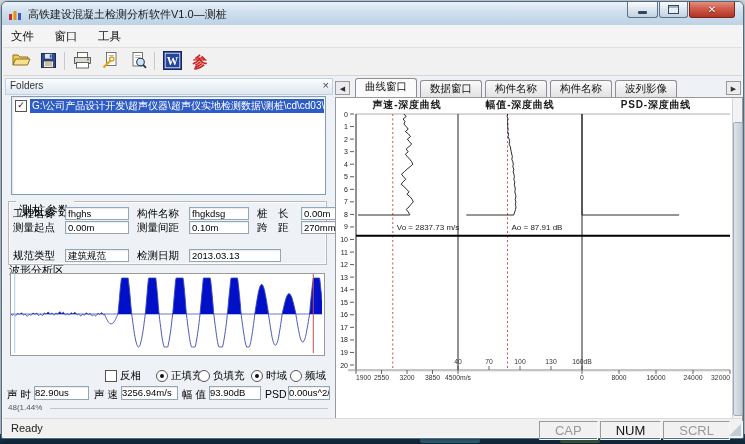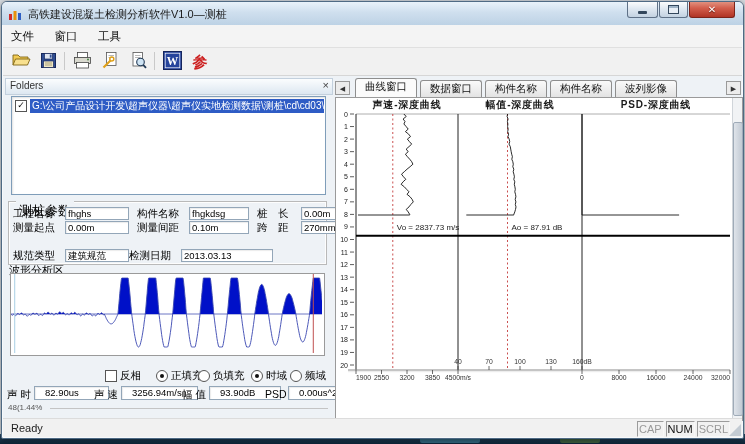--- a/index.html
+++ b/index.html
@@ -52,40 +52,40 @@
   
   #wave-title{position:absolute;left:7px;top:261px;font-size:11px;color:#000;}
   #wave-box{position:absolute;left:8px;top:271px;width:313px;height:81px;background:#fff;border:1px solid #9a9a9a;}
   
   .ctrl{position:absolute;font-size:10.5px;color:#000;display:flex;align-items:center;height:12px;top:368px;}
   .rd{width:10px;height:10px;border:1px solid #555;border-radius:50%;background:#fff;display:inline-block;flex:none;margin-right:3px;position:relative;}
   .rd.on::after{content:"";position:absolute;left:2.5px;top:2.5px;width:4px;height:4px;border-radius:50%;background:#111;}
   .cb2{width:10px;height:10px;border:1px solid #555;background:#fff;display:inline-block;flex:none;margin-right:3px;}
   .readout-label{position:absolute;top:386px;font-size:10.5px;color:#000;}
   .readout-field{position:absolute;top:384px;height:12px;background:#fff;border:1px solid #93a6b8;
-    box-shadow:inset 1px 1px 1px rgba(0,0,0,.08);font-size:9.5px;line-height:12px;padding:0 10px;white-space:nowrap;overflow:hidden;}
+    box-shadow:inset 1px 1px 1px rgba(0,0,0,.08);font-size:9.5px;line-height:12px;padding:0 0;white-space:nowrap;overflow:hidden;}
   #footnote{position:absolute;left:6px;top:401px;font-size:8px;color:#555;}
   #footline{position:absolute;left:48px;top:406px;width:278px;height:1px;background:#c4c4c4;}
   
   #tabstrip{position:absolute;left:333px;top:77px;width:406px;height:18px;}
   .arrowbtn{position:absolute;top:2px;width:15px;height:14px;background:#ececec;border:1px solid #9a9a9a;
     font-size:7px;color:#333;text-align:center;line-height:13px;padding:0;}
   .tabs{position:absolute;left:20px;top:0;height:18px;display:flex;align-items:flex-end;}
   .tab{height:15px;border:1px solid #8e8e8e;border-bottom:none;border-radius:3px 3px 0 0;
     background:linear-gradient(#fafafa,#e3e3e3);font-size:10.5px;color:#111;padding:1px 9px 0 9px;margin-right:3px;white-space:nowrap;}
   .tab.active{height:17px;background:#fbfbfb;box-shadow:0 1px 0 #fbfbfb;}
   #tab-content{position:absolute;left:333px;top:95px;width:406px;height:322px;background:#fff;border:1px solid #9a9a9a;}
   #charts-svg{position:absolute;left:0;top:1px;}
   #vscroll{position:absolute;right:0px;top:0px;width:9px;height:320px;background:#f1f3f5;border-left:1px solid #d0d5da;}
   #vthumb{position:absolute;left:0px;top:24px;width:8px;height:292px;background:linear-gradient(90deg,#dfe4ea,#c2cad4);border:1px solid #9fabb8;border-radius:2px;}
   
   #statusbar{position:absolute;left:1px;right:1px;bottom:1px;height:18px;background:#f1f1f1;border-top:1px solid #dcdcdc;border-radius:0 0 2px 2px;}
   #status-text{position:absolute;left:8px;top:3px;font-size:11px;color:#222;}
   .indics{position:absolute;right:12px;top:2px;display:flex;gap:2px;}
-  .ind{border:1px solid;border-color:#9b9b9b #f7f7f7 #f7f7f7 #9b9b9b;font-size:11px;padding:1px 1px;color:#999;}
+  .ind{border:1px solid;border-color:#9b9b9b #f7f7f7 #f7f7f7 #9b9b9b;font-size:13px;padding:1px 15px;color:#999;}
   .ind.on{color:#111;}
   #grip{position:absolute;right:1px;bottom:1px;width:0;height:0;border-left:12px solid transparent;border-bottom:12px solid #c3cbd3;}
 </style>
 </head>
 <body>
 
 <div id="desktop-strip">
   <div class="blob" style="left:420px;width:60px;background:#3c7a93;"></div>
   <div class="blob" style="left:560px;width:40px;background:#4b6d3a;"></div>
 </div>
@@ -202,21 +202,21 @@
       <span class="plabel" style="width:52px">测量起点</span>
       <span class="pfield" style="width:58px">0.00m</span>
       <span class="plabel" style="width:52px;margin-left:8px">测量间距</span>
       <span class="pfield" style="width:54px">0.10m</span>
       <span class="plabel" style="width:44px;margin-left:8px">跨　距</span>
       <span class="pfield" style="width:44px">270mm</span>
     </div>
     <div class="prow" style="top:47px">
       <span class="plabel" style="width:52px">规范类型</span>
       <span class="pfield" style="width:58px">建筑规范</span>
-      <span class="plabel" style="width:52px;">检测日期</span>
+      <span class="plabel" style="width:52px;margin-left:8px">检测日期</span>
       <span class="pfield" style="width:86px">2013.03.13</span>
     </div>
   </div>
 
   <span id="wave-title">波形分析区</span>
   <div id="wave-box">
     <svg id="wave-svg" width="311" height="79">
         <line x1="0" y1="40" x2="311" y2="40" stroke="#4753b5" stroke-width="0.8"></line>
         <path d="M0,40L0.0,40.0L0.5,40.0L1.0,40.0L1.5,40.0L1.9,40.0L2.4,40.0L2.9,40.0L3.4,40.0L3.9,40.0L4.4,40.0L4.9,40.0L5.3,40.0L5.8,40.0L6.3,39.8L6.8,39.5L7.3,39.7L7.8,40.0L8.3,40.0L8.7,40.0L9.2,40.0L9.7,39.4L10.2,38.9L10.7,38.9L11.2,39.4L11.7,40.0L12.1,40.0L12.6,40.0L13.1,40.0L13.6,40.0L14.1,40.0L14.6,40.0L15.1,40.0L15.6,40.0L16.0,40.0L16.5,40.0L17.0,40.0L17.5,40.0L18.0,40.0L18.5,40.0L19.0,40.0L19.4,40.0L19.9,40.0L20.4,40.0L20.9,40.0L21.4,39.5L21.9,39.0L22.4,39.0L22.8,39.5L23.3,40.0L23.8,40.0L24.3,40.0L24.8,39.8L25.3,39.3L25.8,39.2L26.2,39.6L26.7,40.0L27.2,40.0L27.7,40.0L28.2,40.0L28.7,40.0L29.2,40.0L29.6,40.0L30.1,40.0L30.6,40.0L31.1,40.0L31.6,40.0L32.1,40.0L32.6,40.0L33.0,39.4L33.5,39.0L34.0,39.2L34.5,39.6L35.0,39.9L35.5,39.8L36.0,39.3L36.4,38.6L36.9,38.2L37.4,38.2L37.9,38.7L38.4,39.4L38.9,40.0L39.4,40.0L39.8,39.9L40.3,39.5L40.8,39.2L41.3,39.4L41.8,40.0L42.3,40.0L42.8,40.0L43.2,40.0L43.7,40.0L44.2,39.8L44.7,39.3L45.2,39.3L45.7,39.6L46.2,40.0L46.6,40.0L47.1,39.8L47.6,39.0L48.1,38.3L48.6,37.8L49.1,37.9L49.6,38.4L50.1,39.0L50.5,39.4L51.0,39.3L51.5,38.8L52.0,38.4L52.5,38.4L53.0,38.8L53.5,39.6L53.9,40.0L54.4,40.0L54.9,40.0L55.4,40.0L55.9,39.8L56.4,39.7L56.9,40.0L57.3,40.0L57.8,40.0L58.3,40.0L58.8,40.0L59.3,39.7L59.8,39.0L60.3,38.7L60.7,38.9L61.2,39.4L61.7,39.8L62.2,39.8L62.7,39.3L63.2,38.7L63.7,38.3L64.1,38.4L64.6,39.0L65.1,39.8L65.6,40.0L66.1,40.0L66.6,40.0L67.1,40.0L67.5,39.9L68.0,40.0L68.5,40.0L69.0,40.0L69.5,40.0L70.0,40.0L70.5,40.0L70.9,40.0L71.4,40.0L71.9,40.0L72.4,40.0L72.9,40.0L73.4,40.0L73.9,40.0L74.3,40.0L74.8,39.3L75.3,38.9L75.8,39.0L76.3,39.6L76.8,40.0L77.3,40.0L77.8,40.0L78.2,40.0L78.7,39.6L79.2,39.6L79.7,40.0L80.2,40.0L80.7,40.0L81.2,40.0L81.6,40.0L82.1,40.0L82.6,40.0L83.1,40.0L83.6,40.0L84.1,40.0L84.6,40.0L85.0,40.0L85.5,40.0L86.0,40.0L86.5,39.7L87.0,39.4L87.5,39.6L88.0,40.0L88.4,40.0L88.9,40.0L89.4,39.9L89.9,39.2L90.4,38.8L90.9,38.9L91.4,39.4L91.8,40.0L92.3,40.0L92.8,40.0L93.3,40.0L93.8,40.0L94.3,40.0L94.8,40.0L95.2,40.0L95.7,40.0L96.2,40.0L96.7,40.0L97.2,40.0L97.7,40.0L98.2,40.0L98.6,40.0L99.1,40.0L99.6,40.0L100.1,40.0L100.6,40.0L101.1,40.0L101.6,40.0L102.0,40.0L102.5,40.0L103.0,40.0L103.5,40.0L104.0,40.0L104.5,40.0L105.0,40.0L105.4,40.0L105.9,40.0L106.4,40.0L106.9,40.0L107.4,35.3L107.9,29.8L108.4,24.4L108.8,19.3L109.3,14.3L109.8,9.7L110.3,5.5L110.8,4.0L111.3,4.0L111.8,4.0L112.3,4.0L112.7,4.0L113.2,4.0L113.7,4.0L114.2,4.0L114.7,4.0L115.2,4.0L115.7,4.0L116.1,4.0L116.6,4.0L117.1,4.0L117.6,7.6L118.1,12.1L118.6,16.8L119.1,21.9L119.5,27.2L120.0,32.7L120.5,38.2L121.0,40.0L121.5,40.0L122.0,40.0L122.5,40.0L122.9,40.0L123.4,40.0L123.9,40.0L124.4,40.0L124.9,40.0L125.4,40.0L125.9,40.0L126.3,40.0L126.8,40.0L127.3,40.0L127.8,40.0L128.3,40.0L128.8,40.0L129.3,40.0L129.7,40.0L130.2,40.0L130.7,40.0L131.2,40.0L131.7,40.0L132.2,40.0L132.7,40.0L133.1,40.0L133.6,40.0L134.1,40.0L134.6,36.9L135.1,30.9L135.6,25.1L136.1,19.5L136.5,14.1L137.0,9.0L137.5,4.3L138.0,4.0L138.5,4.0L139.0,4.0L139.5,4.0L140.0,4.0L140.4,4.0L140.9,4.0L141.4,4.0L141.9,4.0L142.4,4.0L142.9,4.0L143.4,4.0L143.8,4.0L144.3,4.0L144.8,4.0L145.3,8.4L145.8,13.5L146.3,18.8L146.8,24.4L147.2,30.2L147.7,36.2L148.2,40.0L148.7,40.0L149.2,40.0L149.7,40.0L150.2,40.0L150.6,40.0L151.1,40.0L151.6,40.0L152.1,40.0L152.6,40.0L153.1,40.0L153.6,40.0L154.0,40.0L154.5,40.0L155.0,40.0L155.5,40.0L156.0,40.0L156.5,40.0L157.0,40.0L157.4,40.0L157.9,40.0L158.4,40.0L158.9,40.0L159.4,40.0L159.9,40.0L160.4,40.0L160.8,40.0L161.3,40.0L161.8,38.8L162.3,32.8L162.8,27.0L163.3,21.3L163.8,15.8L164.2,10.6L164.7,5.8L165.2,4.0L165.7,4.0L166.2,4.0L166.7,4.0L167.2,4.0L167.6,4.0L168.1,4.0L168.6,4.0L169.1,4.0L169.6,4.0L170.1,4.0L170.6,4.0L171.1,4.0L171.5,4.0L172.0,4.0L172.5,6.9L173.0,11.8L173.5,17.1L174.0,22.6L174.5,28.4L174.9,34.3L175.4,40.0L175.9,40.0L176.4,40.0L176.9,40.0L177.4,40.0L177.9,40.0L178.3,40.0L178.8,40.0L179.3,40.0L179.8,40.0L180.3,40.0L180.8,40.0L181.3,40.0L181.7,40.0L182.2,40.0L182.7,40.0L183.2,40.0L183.7,40.0L184.2,40.0L184.7,40.0L185.1,40.0L185.6,40.0L186.1,40.0L186.6,40.0L187.1,40.0L187.6,40.0L188.1,40.0L188.5,40.0L189.0,40.0L189.5,34.9L190.0,29.2L190.5,23.6L191.0,18.3L191.5,13.2L191.9,8.4L192.4,4.0L192.9,4.0L193.4,4.0L193.9,4.0L194.4,4.0L194.9,4.0L195.3,4.0L195.8,4.0L196.3,4.0L196.8,4.0L197.3,4.0L197.8,4.0L198.3,4.0L198.7,4.0L199.2,4.0L199.7,6.6L200.2,11.2L200.7,16.2L201.2,21.5L201.7,27.0L202.2,32.6L202.6,38.4L203.1,40.0L203.6,40.0L204.1,40.0L204.6,40.0L205.1,40.0L205.6,40.0L206.0,40.0L206.5,40.0L207.0,40.0L207.5,40.0L208.0,40.0L208.5,40.0L209.0,40.0L209.4,40.0L209.9,40.0L210.4,40.0L210.9,40.0L211.4,40.0L211.9,40.0L212.4,40.0L212.8,40.0L213.3,40.0L213.8,40.0L214.3,40.0L214.8,40.0L215.3,40.0L215.8,40.0L216.2,40.0L216.7,36.9L217.2,31.4L217.7,25.9L218.2,20.7L218.7,15.7L219.2,11.0L219.6,6.6L220.1,4.0L220.6,4.0L221.1,4.0L221.6,4.0L222.1,4.0L222.6,4.0L223.0,4.0L223.5,4.0L224.0,4.0L224.5,4.0L225.0,4.0L225.5,4.0L226.0,4.0L226.4,4.0L226.9,6.5L227.4,10.8L227.9,15.5L228.4,20.5L228.9,25.7L229.4,31.1L229.8,36.7L230.3,40.0L230.8,40.0L231.3,40.0L231.8,40.0L232.3,40.0L232.8,40.0L233.3,40.0L233.7,40.0L234.2,40.0L234.7,40.0L235.2,40.0L235.7,40.0L236.2,40.0L236.7,40.0L237.1,40.0L237.6,40.0L238.1,40.0L238.6,40.0L239.1,40.0L239.6,40.0L240.1,40.0L240.5,40.0L241.0,40.0L241.5,40.0L242.0,40.0L242.5,40.0L243.0,40.0L243.5,40.0L243.9,39.2L244.4,35.9L244.9,32.7L245.4,29.5L245.9,26.5L246.4,23.7L246.9,21.0L247.3,18.6L247.8,16.5L248.3,14.6L248.8,13.1L249.3,11.9L249.8,11.0L250.3,10.5L250.7,10.4L251.2,10.6L251.7,11.3L252.2,12.2L252.7,13.5L253.2,15.2L253.7,17.1L254.1,19.4L254.6,21.8L255.1,24.6L255.6,27.5L256.1,30.5L256.6,33.7L257.1,37.0L257.5,40.0L258.0,40.0L258.5,40.0L259.0,40.0L259.5,40.0L260.0,40.0L260.5,40.0L260.9,40.0L261.4,40.0L261.9,40.0L262.4,40.0L262.9,40.0L263.4,40.0L263.9,40.0L264.3,40.0L264.8,40.0L265.3,40.0L265.8,40.0L266.3,40.0L266.8,40.0L267.3,40.0L267.8,40.0L268.2,40.0L268.7,40.0L269.2,40.0L269.7,40.0L270.2,40.0L270.7,40.0L271.2,40.0L271.6,37.9L272.1,35.7L272.6,33.5L273.1,31.4L273.6,29.4L274.1,27.5L274.6,25.8L275.0,24.3L275.5,22.9L276.0,21.8L276.5,20.9L277.0,20.2L277.5,19.8L278.0,19.7L278.4,19.7L278.9,20.1L279.4,20.7L279.9,21.5L280.4,22.5L280.9,23.8L281.4,25.3L281.8,27.0L282.3,28.8L282.8,30.7L283.3,32.8L283.8,35.0L284.3,37.2L284.8,39.5L285.2,40.0L285.7,40.0L286.2,40.0L286.7,40.0L287.2,40.0L287.7,40.0L288.2,40.0L288.6,40.0L289.1,40.0L289.6,40.0L290.1,40.0L290.6,40.0L291.1,40.0L291.6,40.0L292.0,40.0L292.5,40.0L293.0,40.0L293.5,40.0L294.0,40.0L294.5,40.0L295.0,40.0L295.4,40.0L295.9,40.0L296.4,40.0L296.9,40.0L297.4,40.0L297.9,40.0L298.4,40.0L298.9,36.8L299.3,31.5L299.8,26.2L300.3,21.2L300.8,16.4L301.3,11.9L301.8,7.7L302.3,4.0L302.7,4.0L303.2,4.0L303.7,4.0L304.2,4.0L304.7,4.0L305.2,4.0L305.7,4.0L306.1,4.0L306.6,4.0L307.1,4.0L307.6,4.0L308.1,4.0L308.6,4.1L309.1,7.9L309.5,12.0L310.0,16.6L310.5,21.4L311.0,26.4L311,40Z" fill="#0010c8" stroke="none"></path>
         <polyline points="0.0,40.0 0.5,40.8 1.0,41.3 1.5,41.2 1.9,40.8 2.4,40.4 2.9,40.3 3.4,40.6 3.9,41.2 4.4,41.7 4.9,41.7 5.3,41.3 5.8,40.5 6.3,39.8 6.8,39.5 7.3,39.7 7.8,40.1 8.3,40.5 8.7,40.5 9.2,40.0 9.7,39.4 10.2,38.9 10.7,38.9 11.2,39.4 11.7,40.2 12.1,40.8 12.6,41.0 13.1,40.8 13.6,40.4 14.1,40.2 14.6,40.4 15.1,41.0 15.6,41.8 16.0,42.2 16.5,42.2 17.0,41.7 17.5,41.0 18.0,40.5 18.5,40.5 19.0,40.8 19.4,41.2 19.9,41.3 20.4,41.0 20.9,40.3 21.4,39.5 21.9,39.0 22.4,39.0 22.8,39.5 23.3,40.1 23.8,40.4 24.3,40.2 24.8,39.8 25.3,39.3 25.8,39.2 26.2,39.6 26.7,40.4 27.2,41.2 27.7,41.5 28.2,41.4 28.7,40.9 29.2,40.4 29.6,40.3 30.1,40.5 30.6,41.1 31.1,41.5 31.6,41.5 32.1,40.9 32.6,40.1 33.0,39.4 33.5,39.0 34.0,39.2 34.5,39.6 35.0,39.9 35.5,39.8 36.0,39.3 36.4,38.6 36.9,38.2 37.4,38.2 37.9,38.7 38.4,39.4 38.9,40.0 39.4,40.2 39.8,39.9 40.3,39.5 40.8,39.2 41.3,39.4 41.8,40.0 42.3,40.7 42.8,41.1 43.2,41.1 43.7,40.5 44.2,39.8 44.7,39.3 45.2,39.3 45.7,39.6 46.2,40.0 46.6,40.1 47.1,39.8 47.6,39.0 48.1,38.3 48.6,37.8 49.1,37.9 49.6,38.4 50.1,39.0 50.5,39.4 51.0,39.3 51.5,38.8 52.0,38.4 52.5,38.4 53.0,38.8 53.5,39.6 53.9,40.4 54.4,40.8 54.9,40.7 55.4,40.2 55.9,39.8 56.4,39.7 56.9,40.0 57.3,40.5 57.8,41.0 58.3,41.0 58.8,40.5 59.3,39.7 59.8,39.0 60.3,38.7 60.7,38.9 61.2,39.4 61.7,39.8 62.2,39.8 62.7,39.3 63.2,38.7 63.7,38.3 64.1,38.4 64.6,39.0 65.1,39.8 65.6,40.5 66.1,40.7 66.6,40.5 67.1,40.1 67.5,39.9 68.0,40.1 68.5,40.7 69.0,41.5 69.5,41.9 70.0,41.9 70.5,41.3 70.9,40.6 71.4,40.2 71.9,40.2 72.4,40.5 72.9,40.9 73.4,41.1 73.9,40.7 74.3,40.0 74.8,39.3 75.3,38.9 75.8,39.0 76.3,39.6 76.8,40.2 77.3,40.5 77.8,40.4 78.2,40.0 78.7,39.6 79.2,39.6 79.7,40.1 80.2,40.9 80.7,41.6 81.2,42.0 81.6,41.8 82.1,41.3 82.6,40.8 83.1,40.7 83.6,41.0 84.1,41.5 84.6,41.9 85.0,41.8 85.5,41.3 86.0,40.5 86.5,39.7 87.0,39.4 87.5,39.6 88.0,40.1 88.4,40.4 88.9,40.3 89.4,39.9 89.9,39.2 90.4,38.8 90.9,38.9 91.4,39.4 91.8,40.2 92.3,40.8 92.8,40.9 93.3,40.0 93.8,41.1 94.3,42.2 94.8,43.3 95.2,44.3 95.7,45.2 96.2,46.1 96.7,47.0 97.2,47.7 97.7,48.4 98.2,48.9 98.6,49.3 99.1,49.6 99.6,49.8 100.1,49.9 100.6,49.8 101.1,49.7 101.6,49.4 102.0,49.0 102.5,48.4 103.0,47.8 103.5,47.1 104.0,46.3 104.5,45.4 105.0,44.4 105.4,43.4 105.9,42.4 106.4,41.3 106.9,40.2 107.4,35.3 107.9,29.8 108.4,24.4 108.8,19.3 109.3,14.3 109.8,9.7 110.3,5.5 110.8,4.0 111.3,4.0 111.8,4.0 112.3,4.0 112.7,4.0 113.2,4.0 113.7,4.0 114.2,4.0 114.7,4.0 115.2,4.0 115.7,4.0 116.1,4.0 116.6,4.0 117.1,4.0 117.6,7.6 118.1,12.1 118.6,16.8 119.1,21.9 119.5,27.2 120.0,32.7 120.5,38.2 121.0,42.5 121.5,46.1 122.0,49.7 122.5,53.2 122.9,56.5 123.4,59.5 123.9,62.4 124.4,64.9 124.9,67.2 125.4,69.1 125.9,70.7 126.3,71.8 126.8,72.6 127.3,73.0 127.8,72.9 128.3,72.5 128.8,71.6 129.3,70.4 129.7,68.7 130.2,66.8 130.7,64.5 131.2,61.8 131.7,58.9 132.2,55.8 132.7,52.5 133.1,49.0 133.6,45.4 134.1,41.8 134.6,36.9 135.1,30.9 135.6,25.1 136.1,19.5 136.5,14.1 137.0,9.0 137.5,4.3 138.0,4.0 138.5,4.0 139.0,4.0 139.5,4.0 140.0,4.0 140.4,4.0 140.9,4.0 141.4,4.0 141.9,4.0 142.4,4.0 142.9,4.0 143.4,4.0 143.8,4.0 144.3,4.0 144.8,4.0 145.3,8.4 145.8,13.5 146.3,18.8 146.8,24.4 147.2,30.2 147.7,36.2 148.2,41.5 148.7,45.5 149.2,49.4 149.7,53.3 150.2,57.0 150.6,60.4 151.1,63.6 151.6,66.6 152.1,69.2 152.6,71.4 153.1,73.0 153.6,73.0 154.0,73.0 154.5,73.0 155.0,73.0 155.5,73.0 156.0,73.0 156.5,73.0 157.0,72.2 157.4,70.2 157.9,67.7 158.4,65.0 158.9,61.9 159.4,58.5 159.9,54.9 160.4,51.2 160.8,47.2 161.3,43.2 161.8,38.8 162.3,32.8 162.8,27.0 163.3,21.3 163.8,15.8 164.2,10.6 164.7,5.8 165.2,4.0 165.7,4.0 166.2,4.0 166.7,4.0 167.2,4.0 167.6,4.0 168.1,4.0 168.6,4.0 169.1,4.0 169.6,4.0 170.1,4.0 170.6,4.0 171.1,4.0 171.5,4.0 172.0,4.0 172.5,6.9 173.0,11.8 173.5,17.1 174.0,22.6 174.5,28.4 174.9,34.3 175.4,40.2 175.9,44.2 176.4,48.2 176.9,52.1 177.4,55.8 177.9,59.4 178.3,62.7 178.8,65.7 179.3,68.4 179.8,70.7 180.3,72.7 180.8,73.0 181.3,73.0 181.7,73.0 182.2,73.0 182.7,73.0 183.2,73.0 183.7,73.0 184.2,72.8 184.7,70.9 185.1,68.6 185.6,65.9 186.1,62.9 186.6,59.6 187.1,56.1 187.6,52.4 188.1,48.5 188.5,44.5 189.0,40.5 189.5,34.9 190.0,29.2 190.5,23.6 191.0,18.3 191.5,13.2 191.9,8.4 192.4,4.0 192.9,4.0 193.4,4.0 193.9,4.0 194.4,4.0 194.9,4.0 195.3,4.0 195.8,4.0 196.3,4.0 196.8,4.0 197.3,4.0 197.8,4.0 198.3,4.0 198.7,4.0 199.2,4.0 199.7,6.6 200.2,11.2 200.7,16.2 201.2,21.5 201.7,27.0 202.2,32.6 202.6,38.4 203.1,42.9 203.6,46.9 204.1,50.8 204.6,54.6 205.1,58.2 205.6,61.6 206.0,64.7 206.5,67.5 207.0,70.0 207.5,72.1 208.0,73.0 208.5,73.0 209.0,73.0 209.4,73.0 209.9,73.0 210.4,73.0 210.9,73.0 211.4,73.0 211.9,71.5 212.4,69.3 212.8,66.8 213.3,63.9 213.8,60.7 214.3,57.3 214.8,53.6 215.3,49.8 215.8,45.8 216.2,41.8 216.7,36.9 217.2,31.4 217.7,25.9 218.2,20.7 218.7,15.7 219.2,11.0 219.6,6.6 220.1,4.0 220.6,4.0 221.1,4.0 221.6,4.0 222.1,4.0 222.6,4.0 223.0,4.0 223.5,4.0 224.0,4.0 224.5,4.0 225.0,4.0 225.5,4.0 226.0,4.0 226.4,4.0 226.9,6.5 227.4,10.8 227.9,15.5 228.4,20.5 228.9,25.7 229.4,31.1 229.8,36.7 230.3,41.5 230.8,45.4 231.3,49.2 231.8,52.8 232.3,56.3 232.8,59.6 233.3,62.7 233.7,65.5 234.2,67.9 234.7,70.0 235.2,71.8 235.7,73.0 236.2,73.0 236.7,73.0 237.1,73.0 237.6,73.0 238.1,73.0 238.6,72.3 239.1,70.7 239.6,68.7 240.1,66.4 240.5,63.7 241.0,60.8 241.5,57.5 242.0,54.1 242.5,50.5 243.0,46.8 243.5,42.9 243.9,39.2 244.4,35.9 244.9,32.7 245.4,29.5 245.9,26.5 246.4,23.7 246.9,21.0 247.3,18.6 247.8,16.5 248.3,14.6 248.8,13.1 249.3,11.9 249.8,11.0 250.3,10.5 250.7,10.4 251.2,10.6 251.7,11.3 252.2,12.2 252.7,13.5 253.2,15.2 253.7,17.1 254.1,19.4 254.6,21.8 255.1,24.6 255.6,27.5 256.1,30.5 256.6,33.7 257.1,37.0 257.5,40.3 258.0,43.8 258.5,47.2 259.0,50.6 259.5,53.8 260.0,56.8 260.5,59.7 260.9,62.3 261.4,64.6 261.9,66.6 262.4,68.3 262.9,69.6 263.4,70.6 263.9,71.2 264.3,71.3 264.8,71.2 265.3,70.6 265.8,69.6 266.3,68.3 266.8,66.6 267.3,64.6 267.8,62.3 268.2,59.7 268.7,56.8 269.2,53.8 269.7,50.6 270.2,47.2 270.7,43.8 271.2,40.3 271.6,37.9 272.1,35.7 272.6,33.5 273.1,31.4 273.6,29.4 274.1,27.5 274.6,25.8 275.0,24.3 275.5,22.9 276.0,21.8 276.5,20.9 277.0,20.2 277.5,19.8 278.0,19.7 278.4,19.7 278.9,20.1 279.4,20.7 279.9,21.5 280.4,22.5 280.9,23.8 281.4,25.3 281.8,27.0 282.3,28.8 282.8,30.7 283.3,32.8 283.8,35.0 284.3,37.2 284.8,39.5 285.2,42.4 285.7,45.5 286.2,48.5 286.7,51.4 287.2,54.2 287.7,56.8 288.2,59.2 288.6,61.4 289.1,63.3 289.6,64.9 290.1,66.1 290.6,67.1 291.1,67.7 291.6,68.0 292.0,68.0 292.5,67.6 293.0,66.8 293.5,65.7 294.0,64.3 294.5,62.6 295.0,60.6 295.4,58.4 295.9,55.9 296.4,53.2 296.9,50.4 297.4,47.4 297.9,44.4 298.4,41.3 298.9,36.8 299.3,31.5 299.8,26.2 300.3,21.2 300.8,16.4 301.3,11.9 301.8,7.7 302.3,4.0 302.7,4.0 303.2,4.0 303.7,4.0 304.2,4.0 304.7,4.0 305.2,4.0 305.7,4.0 306.1,4.0 306.6,4.0 307.1,4.0 307.6,4.0 308.1,4.0 308.6,4.1 309.1,7.9 309.5,12.0 310.0,16.6 310.5,21.4 311.0,26.4" fill="none" stroke="#3946b0" stroke-width="0.9"></polyline>

